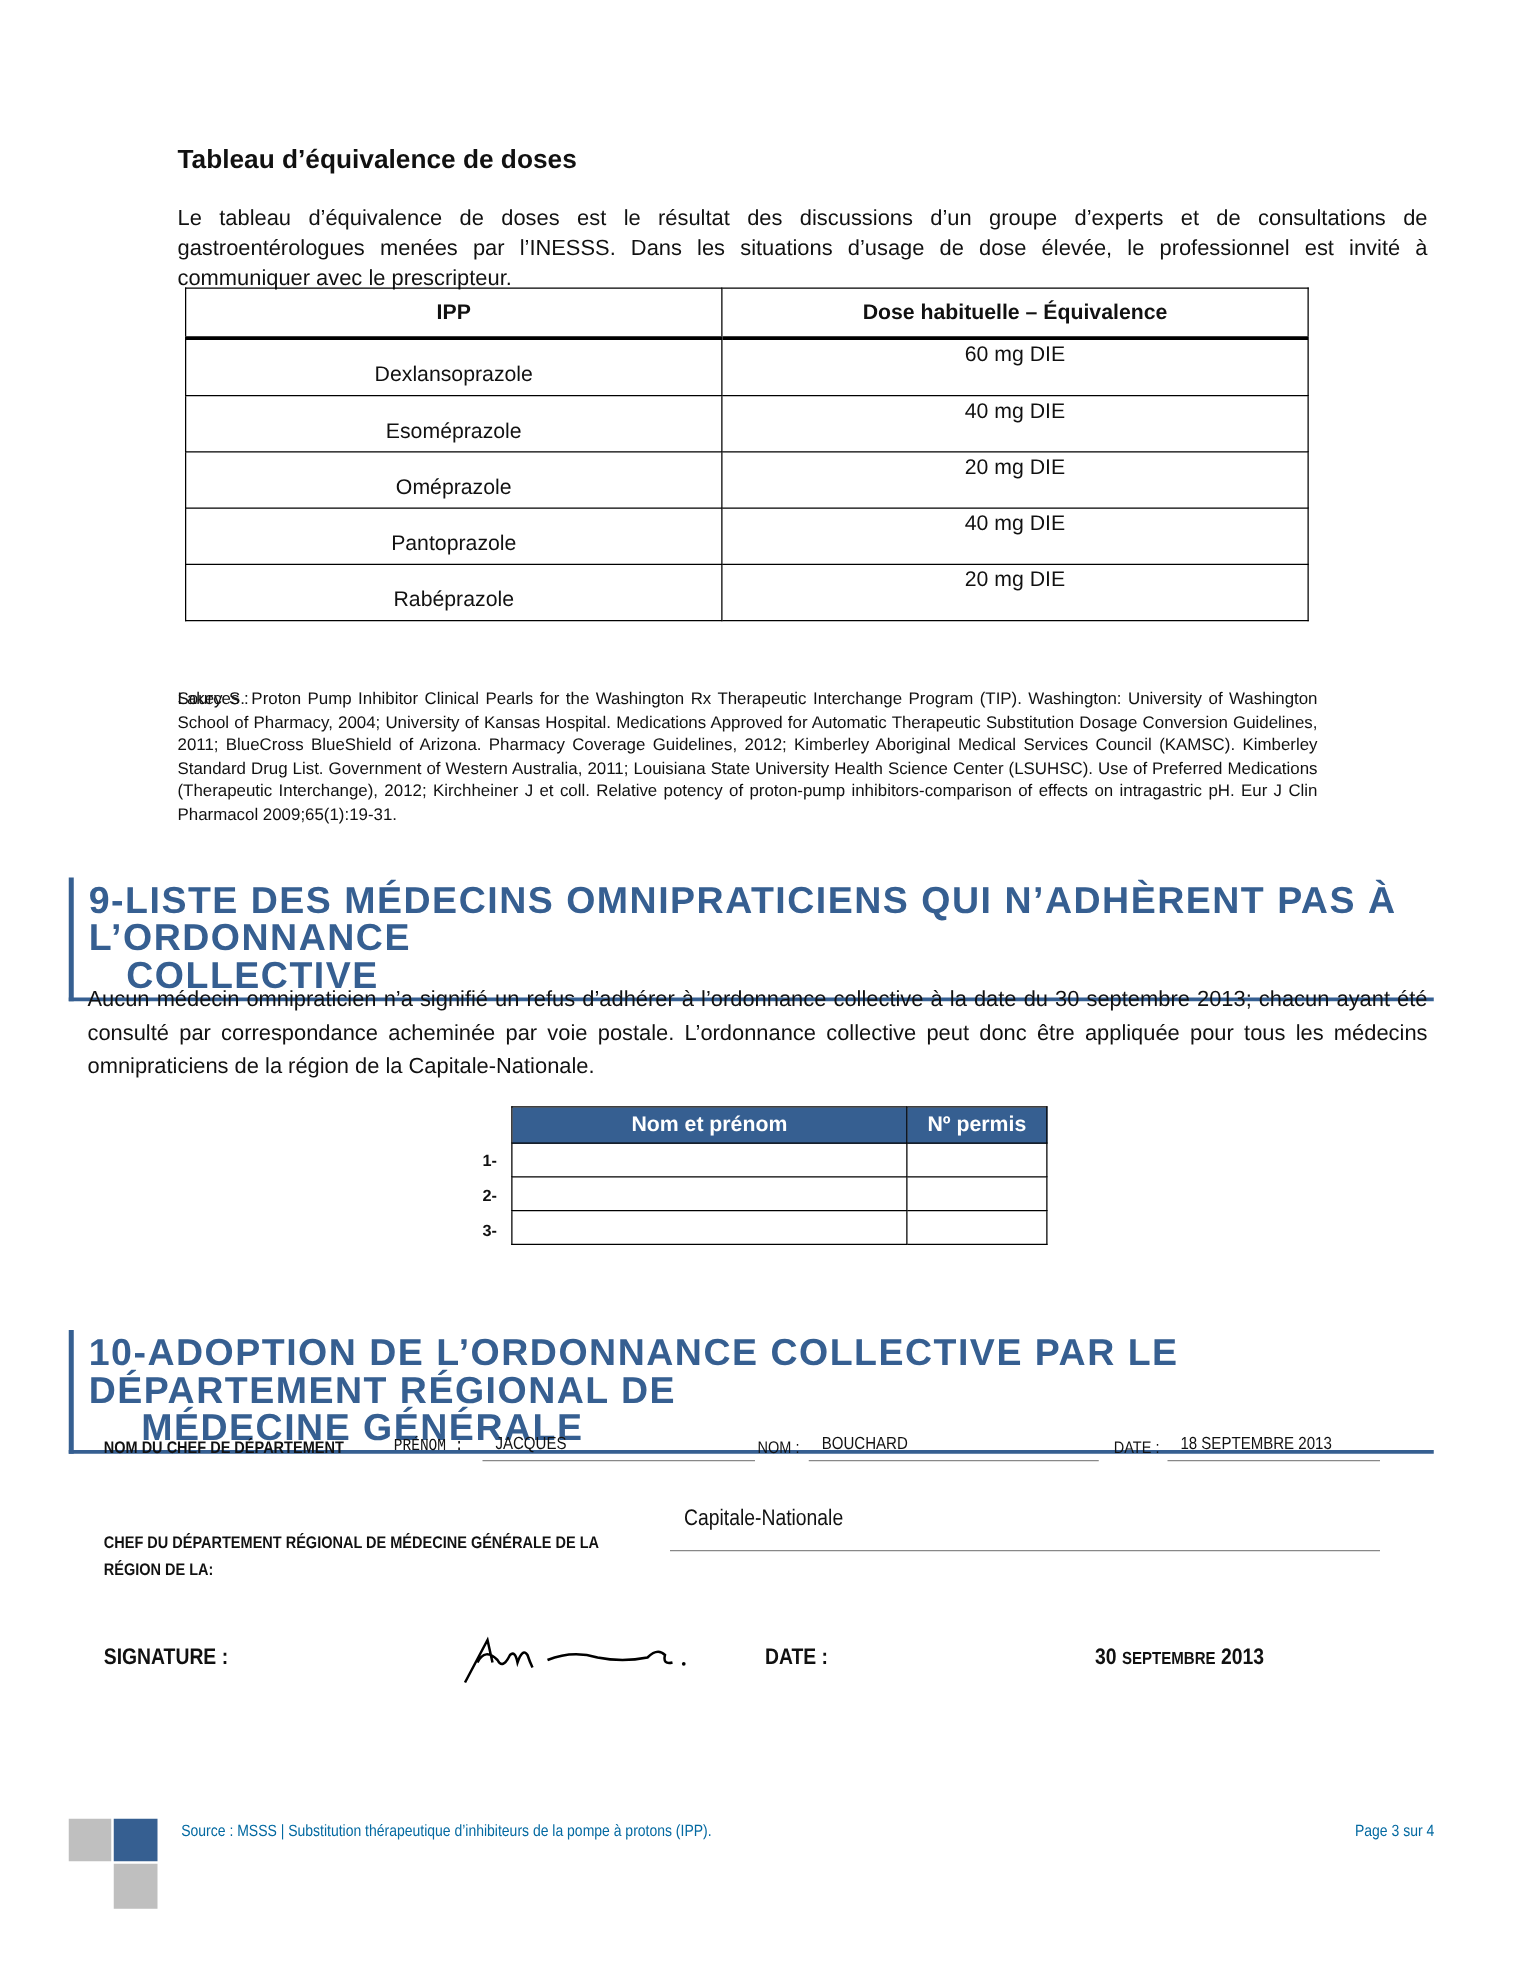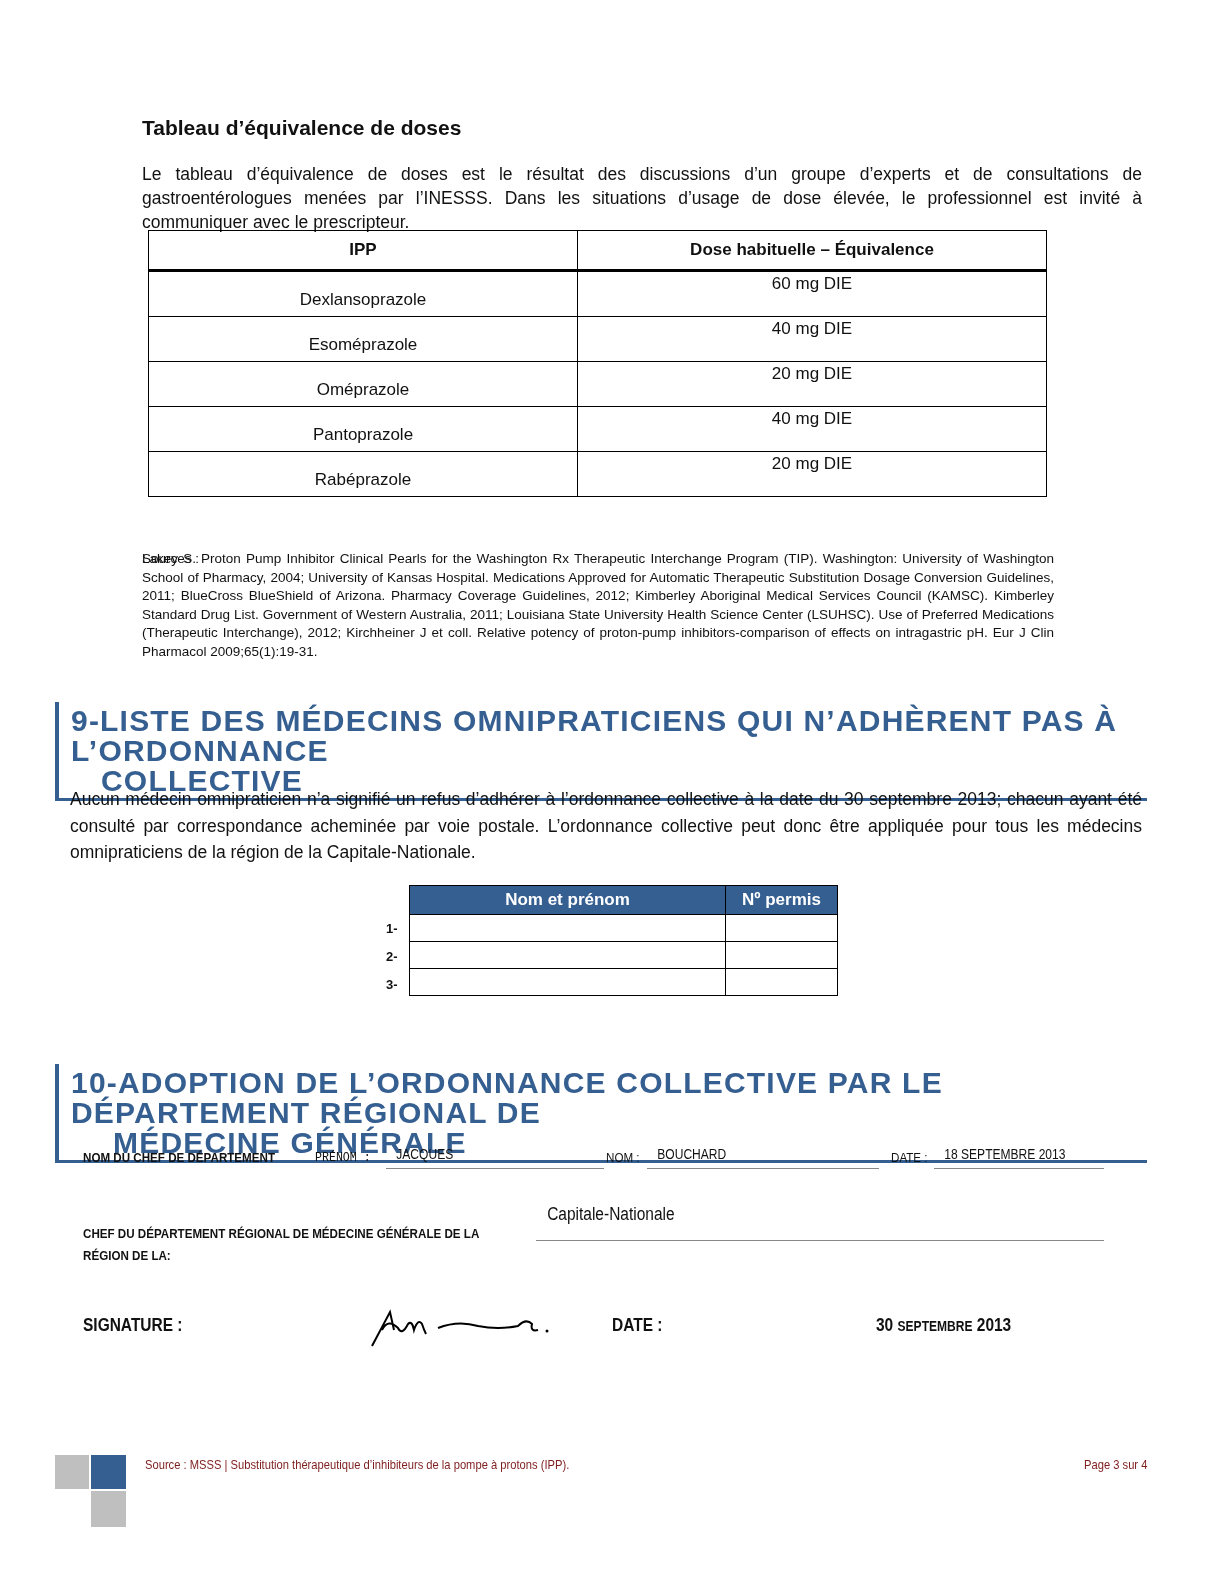--- a/index.html
+++ b/index.html
@@ -25,21 +25,21 @@
   .p9{position:absolute;left:70px;top:786px;width:1072px;font-size:17.5px;line-height:26.5px;text-align:justify;}
   table.med{position:absolute;left:409px;top:885px;width:429px;border-collapse:collapse;font-size:17px;}
   table.med th{background:#365f91;color:#fff;font-weight:bold;height:28px;border:1.5px solid #000;padding:0;}
   table.med td{border:1.5px solid #000;height:26px;padding:0;}
   table.med th:first-child{width:315px;}
   .rownum{position:absolute;left:386px;font-size:13px;font-weight:bold;}
   .f-lbl{position:absolute;font-size:13.5px;}
   .f-val{position:absolute;font-size:14px;border-bottom:1px solid #888;height:22px;}
   .sig-lbl{position:absolute;font-size:18px;font-weight:bold;}
   .footer-sq{position:absolute;}
-  .foot-txt{position:absolute;font-size:13px;color:#7f1d1d;}
+  .foot-txt{position:absolute;font-size:13px;color:#0369a1;}
 </style>
 </head>
 <body>
 
 <h2 class="sub">Tableau d’équivalence de doses</h2>
 <div class="intro">Le tableau d’équivalence de doses est le résultat des discussions d’un groupe d’experts et de consultations de gastroentérologues menées par l’INESSS. Dans les situations d’usage de dose élevée, le professionnel est invité à communiquer avec le prescripteur.</div>
 
 <table class="dose">
   <thead>
     <tr>

